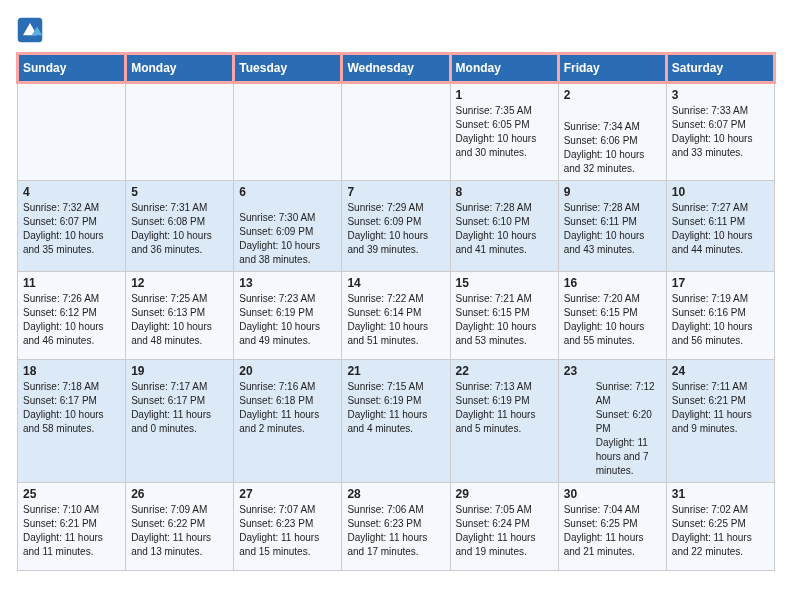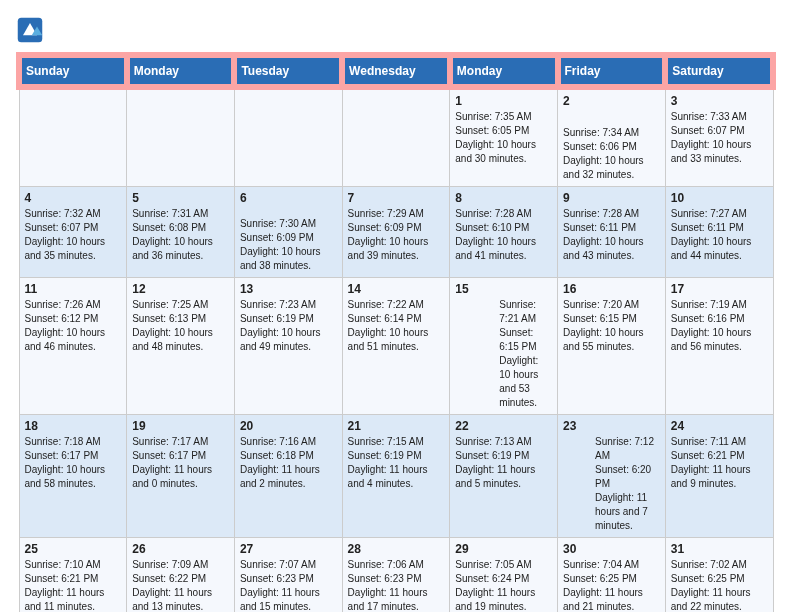--- a/index.html
+++ b/index.html
@@ -53,21 +53,21 @@
       border-collapse: collapse;
       margin-top: 8px;
     }
     thead tr th {
       background-color: #2a6db5;
       color: #fff;
       font-size: 12px;
       font-weight: bold;
       padding: 6px 4px;
       text-align: left;
-      border: 6px solid #fca5a5;
+      border: 3px solid #fca5a5;
     }
     tbody tr td {
       width: 14.28%;
       vertical-align: top;
       padding: 4px 5px;
       font-size: 10.5px;
       color: #222;
       border: 1px solid #ccc;
       min-height: 80px;
       height: 88px;
@@ -212,21 +212,21 @@
 Daylight: 10 hours and 49 minutes.</div>
         </td>
         <td>
           <span class="day-num">14</span>
           <div class="day-info" style="white-space: pre-line;">Sunrise: 7:22 AM
 Sunset: 6:14 PM
 Daylight: 10 hours and 51 minutes.</div>
         </td>
         <td>
           <span class="day-num">15</span>
-          <div class="day-info" style="white-space: pre-line; margin-left: 44px;">Sunrise: 7:21 AM
+          <div class="day-info" style="white-space: pre-line;">Sunrise: 7:21 AM
 Sunset: 6:15 PM
 Daylight: 10 hours and 53 minutes.</div>
         </td>
         <td>
           <span class="day-num">16</span>
           <div class="day-info" style="white-space: pre-line;">Sunrise: 7:20 AM
 Sunset: 6:15 PM
 Daylight: 10 hours and 55 minutes.</div>
         </td>
         <td>

